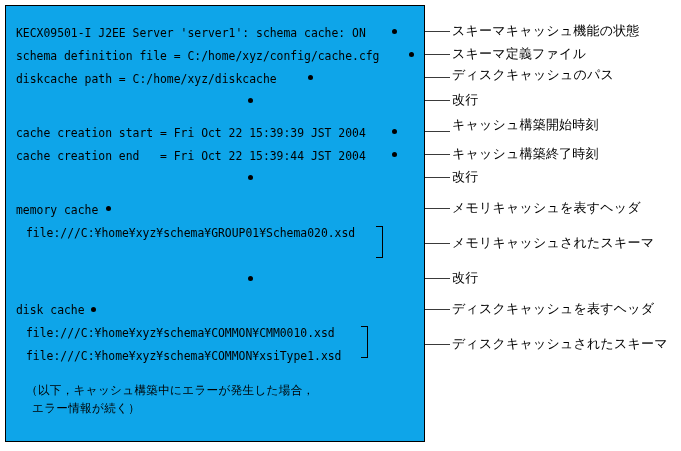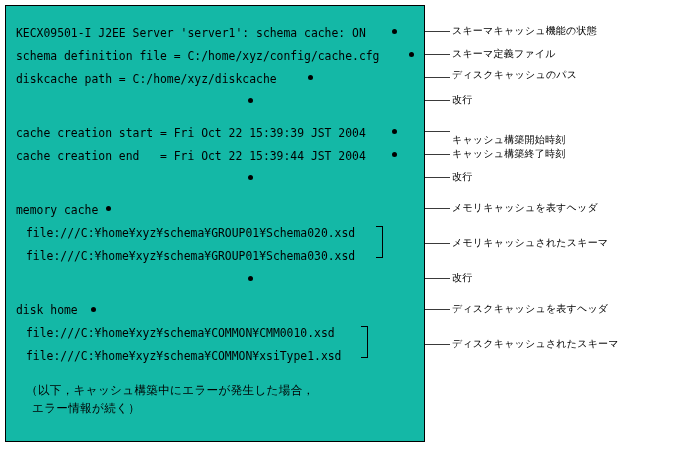--- a/index.html
+++ b/index.html
@@ -19,21 +19,21 @@
 
   
   #console-box {
     position: absolute;
     left: 5px;
     top: 5px;
     width: 420px;
     height: 437px;
     border: 1px solid #000000;
     box-sizing: border-box;
-    background: #14b8a6;
+    background: #0ea5e9;
     z-index: 3;
   }
 
   .console-line {
     position: absolute;
     left: 10px;
     white-space: pre;
     font-family: "DejaVu Sans Mono", "Liberation Mono", monospace;
     font-size: 11.4px;
     line-height: 13px;
@@ -48,21 +48,21 @@
     font-size: 11.6px;
     letter-spacing: 0.3px;
   }
 
   
   .annotation {
     position: absolute;
     left: 452px;
     white-space: nowrap;
     font-family: "DejaVu Sans", "Liberation Sans", sans-serif;
-    font-size: 10px;
+    font-size: 13px;
     line-height: 13px;
     letter-spacing: 0.2px;
     color: #000000;
     z-index: 4;
   }
 
   
   .leader {
     position: absolute;
     height: 0;
@@ -109,23 +109,22 @@
 
   <div class="console-line" style="top:21px;">KECX09501-I J2EE Server 'server1': schema cache: ON</div>
   <div class="console-line" style="top:67px;">diskcache path = C:/home/xyz/diskcache</div>
   <div class="console-line" style="top:44px;">schema definition file = C:/home/xyz/config/cache.cfg</div>
   <div class="console-line" style="top:90px;"></div>
   <div class="console-line" style="top:121px;">cache creation start = Fri Oct 22 15:39:39 JST 2004</div>
   <div class="console-line" style="top:144px;">cache creation end   = Fri Oct 22 15:39:44 JST 2004</div>
   <div class="console-line" style="top:167px;"></div>
   <div class="console-line" style="top:198px;">memory cache</div>
   <div class="console-line indent" style="top:221px;">file:///C:¥home¥xyz¥schema¥GROUP01¥Schema020.xsd</div>
-  <div class="console-line indent" style="top:244px;">file:///C:¥home¥xyz¥schema¥GROUP01¥Schema030.xsd</div>
   <div class="console-line" style="top:267px;"></div>
-  <div class="console-line" style="top:298px;">disk home</div>
+  <div class="console-line" style="top:298px;">disk cache</div>
   <div class="console-line indent" style="top:321px;">file:///C:¥home¥xyz¥schema¥COMMON¥CMM0010.xsd</div>
   <div class="console-line indent" style="top:344px;">file:///C:¥home¥xyz¥schema¥COMMON¥xsiType1.xsd</div>
   <div class="console-line indent jp" style="top:378px;">（以下，キャッシュ構築中にエラーが発生した場合，</div>
   <div class="console-line indent jp" style="top:396px; left:26px;">エラー情報が続く）</div>
 
   <div class="bracket" style="left:370px; top:220px; height:32px;"></div>
   <div class="bracket" style="left:355px; top:320px; height:32px;"></div>
 </div>
 
 <div class="dot" style="left:392px; top:29px;"></div>
@@ -136,20 +135,20 @@
 <div class="dot" style="left:392px; top:152px;"></div>
 <div class="dot" style="left:248px; top:175px;"></div>
 <div class="dot" style="left:106px; top:206px;"></div>
 <div class="dot" style="left:248px; top:276px;"></div>
 <div class="dot" style="left:91px;  top:307px;"></div>
 
 <div class="annotation" style="top:24px;">スキーマキャッシュ機能の状態</div>
 <div class="annotation" style="top:47px;">スキーマ定義ファイル</div>
 <div class="annotation" style="top:68px;">ディスクキャッシュのパス</div>
 <div class="annotation" style="top:93px;">改行</div>
-<div class="annotation" style="top:133px;">キャッシュ構築開始時刻</div>
+<div class="annotation" style="top:118px;">キャッシュ構築開始時刻</div>
 <div class="annotation" style="top:147px;">キャッシュ構築終了時刻</div>
 <div class="annotation" style="top:170px;">改行</div>
 <div class="annotation" style="top:201px;">メモリキャッシュを表すヘッダ</div>
 <div class="annotation" style="top:236px;">メモリキャッシュされたスキーマ</div>
 <div class="annotation" style="top:271px;">改行</div>
 <div class="annotation" style="top:302px;">ディスクキャッシュを表すヘッダ</div>
 <div class="annotation" style="top:337px;">ディスクキャッシュされたスキーマ</div>
 
 </body></html>

